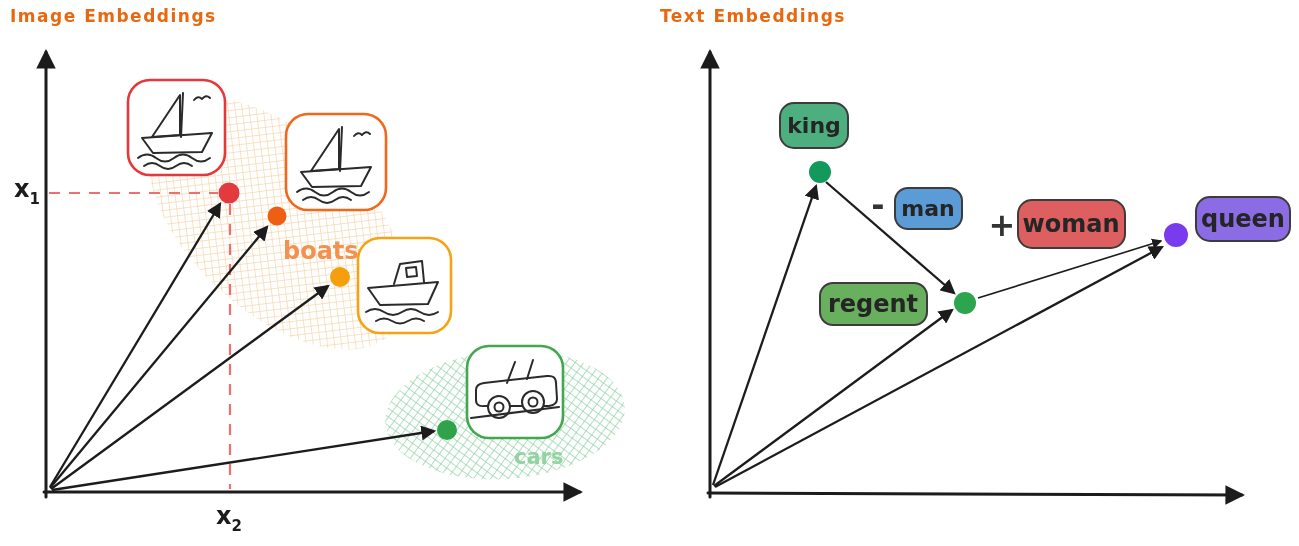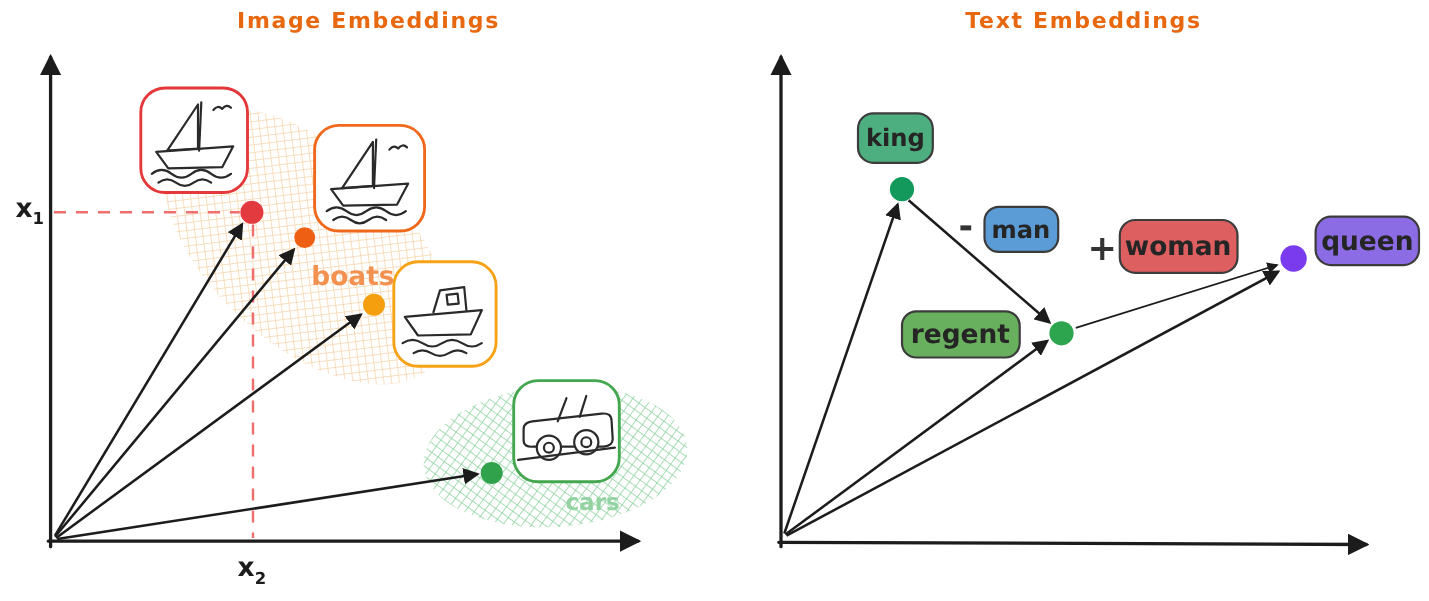--- a/index.html
+++ b/index.html
@@ -5,22 +5,21 @@
   html,body{margin:0;padding:0;background:#ffffff;}
   .stage{
     position:relative;
     width:1299px;height:546px;
     background:#ffffff;
     font-family:"DejaVu Sans", sans-serif;
     overflow:hidden;
   }
   .panel-title{
     position:absolute;top:6px;width:650px;
-    text-align:center;
-    font-weight:bold;font-size:20px;letter-spacing:1.5px;
+    font-weight:bold;font-size:17px;letter-spacing:1.5px;
     color:#e8680f;
   }
   .panel-title.left{left:10px;}
   .panel-title.right{left:660px;}
   svg text{font-family:"DejaVu Sans", sans-serif;}
   .axis{stroke:#1c1c1c;stroke-width:3;stroke-linecap:round;}
   .vec{stroke:#1c1c1c;stroke-width:2.3;fill:none;}
   .vec.thin{stroke-width:1.6;}
   .dash{stroke:#ef6e6e;stroke-width:2.2;stroke-dasharray:11 9;fill:none;}
   .sketch{stroke:#2a2a2a;stroke-width:2;fill:none;stroke-linecap:round;stroke-linejoin:round;}

